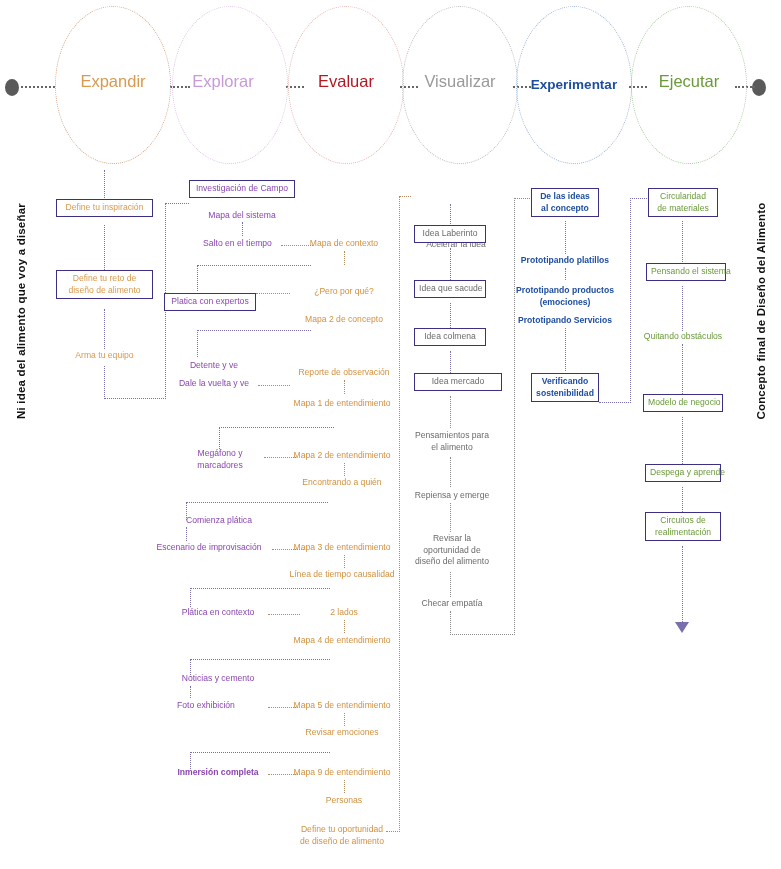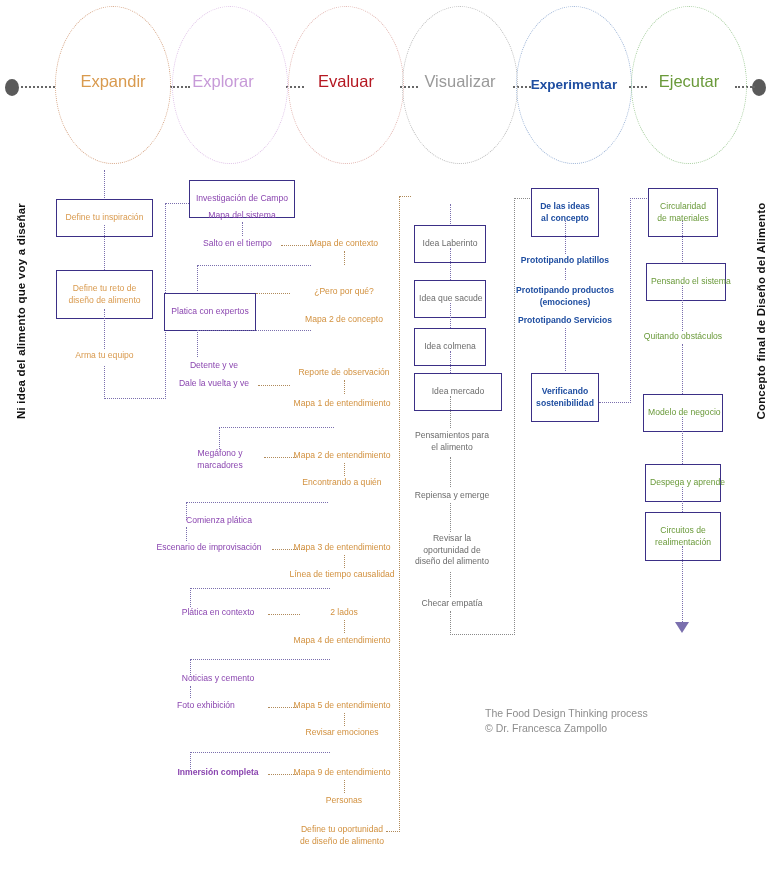--- a/index.html
+++ b/index.html
@@ -47,21 +47,21 @@
 
   
   .node{
     position:absolute;text-align:center;
     font-size:8.6px;line-height:11.5px;
     box-sizing:border-box;white-space:nowrap;
   }
   .node.box{
     border:1.4px solid #3b2f86;
     background:#ffffff;
-    padding:12px 4px;
+    padding:2px 4px;
   }
   .node.plain{background:transparent;}
   .b{font-weight:bold;}
 
   
   .c-expandir{color:#d99a4e;}
   .c-explorar{color:#8b46b0;}
   .c-evaluar {color:#d2913f;}
   .c-visualizar{color:#6b6b6b;}
   .c-experimentar{color:#1f4ea1;font-weight:bold;}
@@ -290,18 +290,14 @@
   <div class="vline" style="left:682px;top:417px;height:47px;"></div>
   <div class="node box c-ejecutar" style="left:645px;top:464px;width:76px;">Despega y aprende</div>
   <div class="vline" style="left:682px;top:487px;height:25px;"></div>
   <div class="node box c-ejecutar" style="left:645px;top:512px;width:76px;">
     <span>Circuitos de</span><br>
     <span>realimentación</span>
   </div>
   <div class="vline" style="left:682px;top:546px;height:78px;"></div>
   <div class="arrow-down" style="left:675px;top:622px;"></div>
 
-  <div id="credit">
-    <div>The Food Design Thinking process</div>
-    <div>© Dr. Francesca Zampollo</div>
-  </div>
 
 </div>
 
 </body></html>

